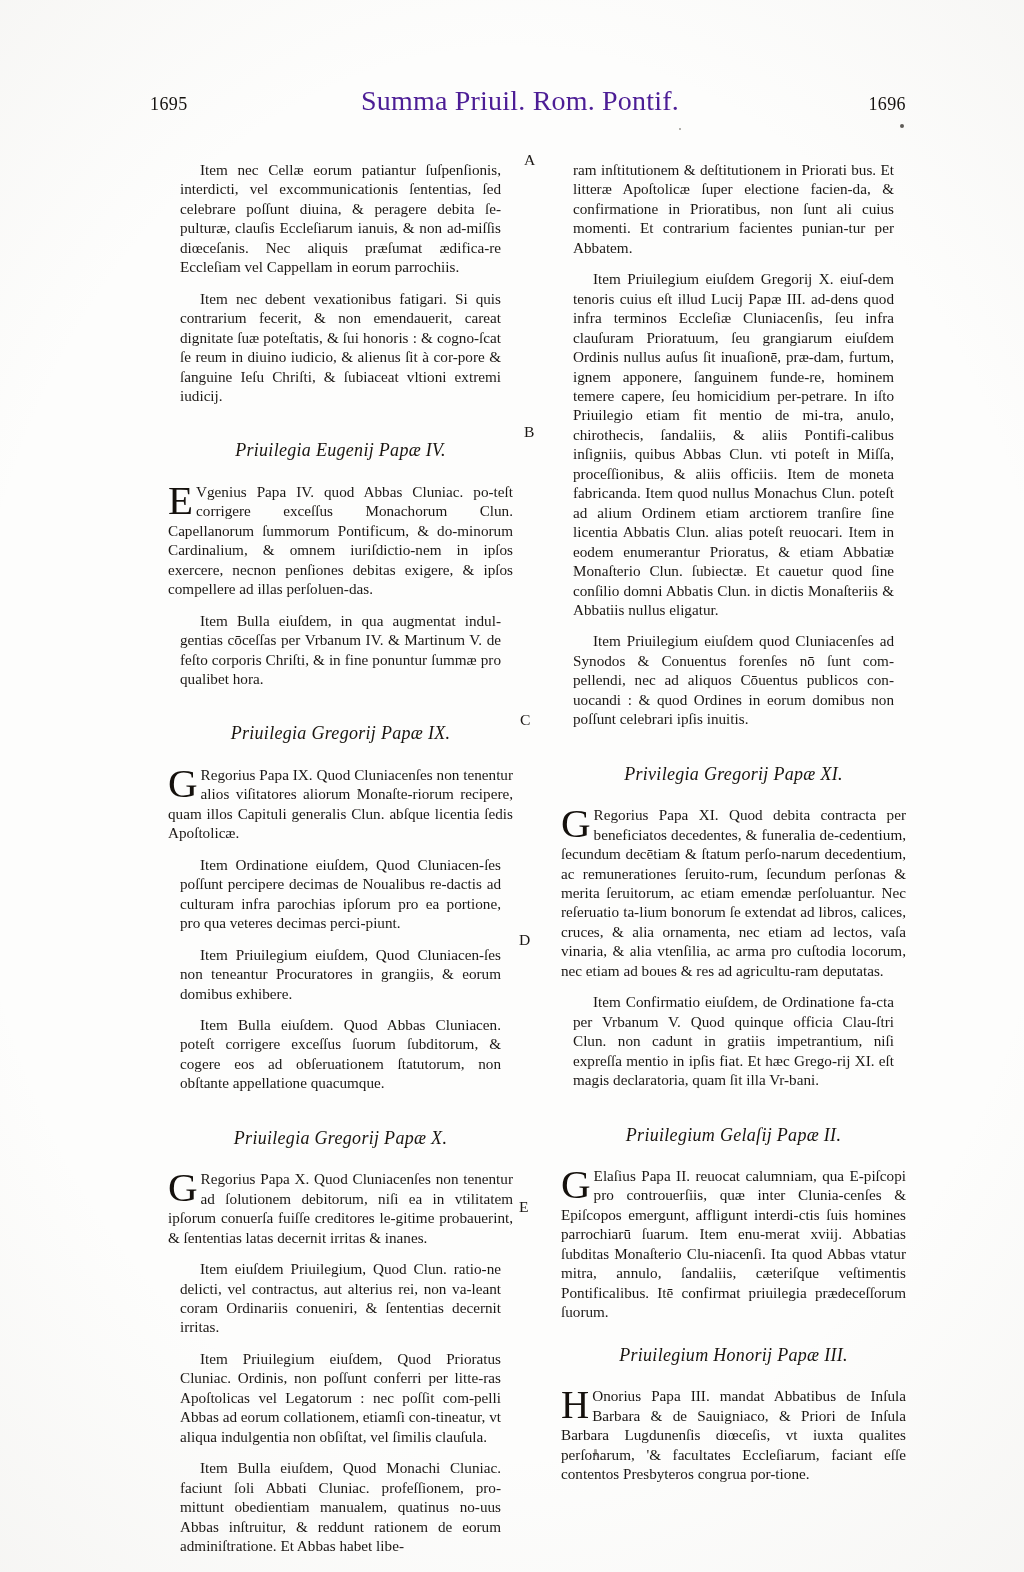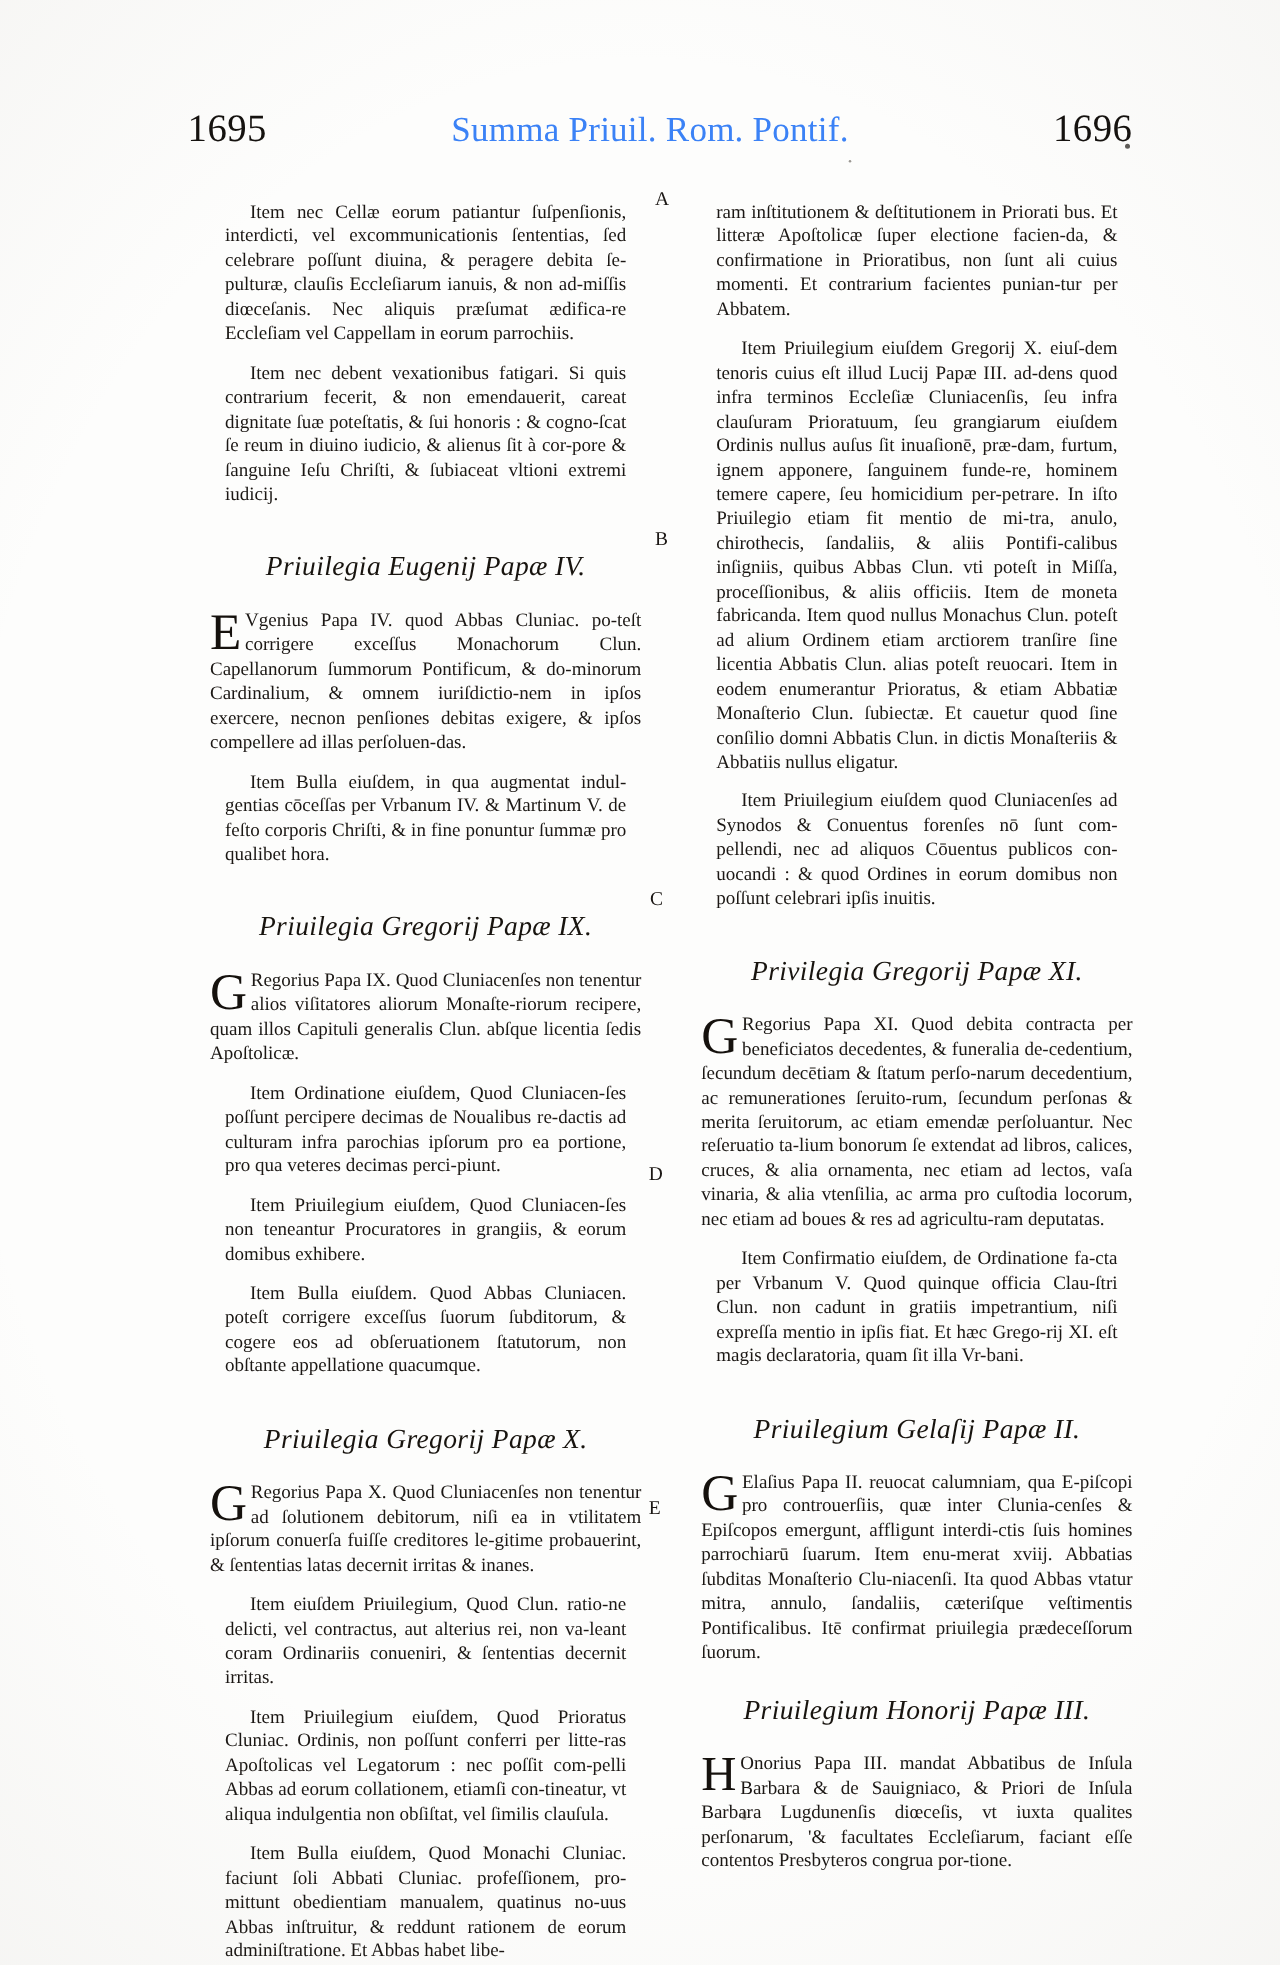--- a/index.html
+++ b/index.html
@@ -36,29 +36,29 @@
     position: absolute;
     left: 150px;
     right: 118px;
     top: 85px;
     height: 42px;
     display: flex;
     align-items: baseline;
     justify-content: space-between;
   }
   .folio {
-    font-size: 31px;
+    font-size: 18px;
     letter-spacing: 0.4px;
     font-family: "Liberation Serif", serif;
     color: #15120f;
   }
   #head-title {
     font-size: 28px;
     letter-spacing: 0.2px;
-    color: #3b82f6;
+    color: #4c1d95;
     white-space: nowrap;
     position: relative;
     left: -8px;
   }
   .folio-right { position: relative; }
   .folio-right::after {
     content: "";
     position: absolute;
     right: 2px;
     top: 30px;
@@ -93,21 +93,21 @@
     hyphens: manual;
     color: #1b1714;
     -webkit-font-smoothing: none;
   }
   p.para.noind { text-indent: 0; }
 
   
   h2.section-heading {
     margin: 0;
     font-style: italic;
-    font-size: 22px;
+    font-size: 18px;
     font-weight: normal;
     text-align: center;
     letter-spacing: 0.3px;
     color: #18140f;
     line-height: 1.25;
   }
   .sp-before-head { height: 22px; }
   .sp-after-head  { height: 20px; }
 
   

